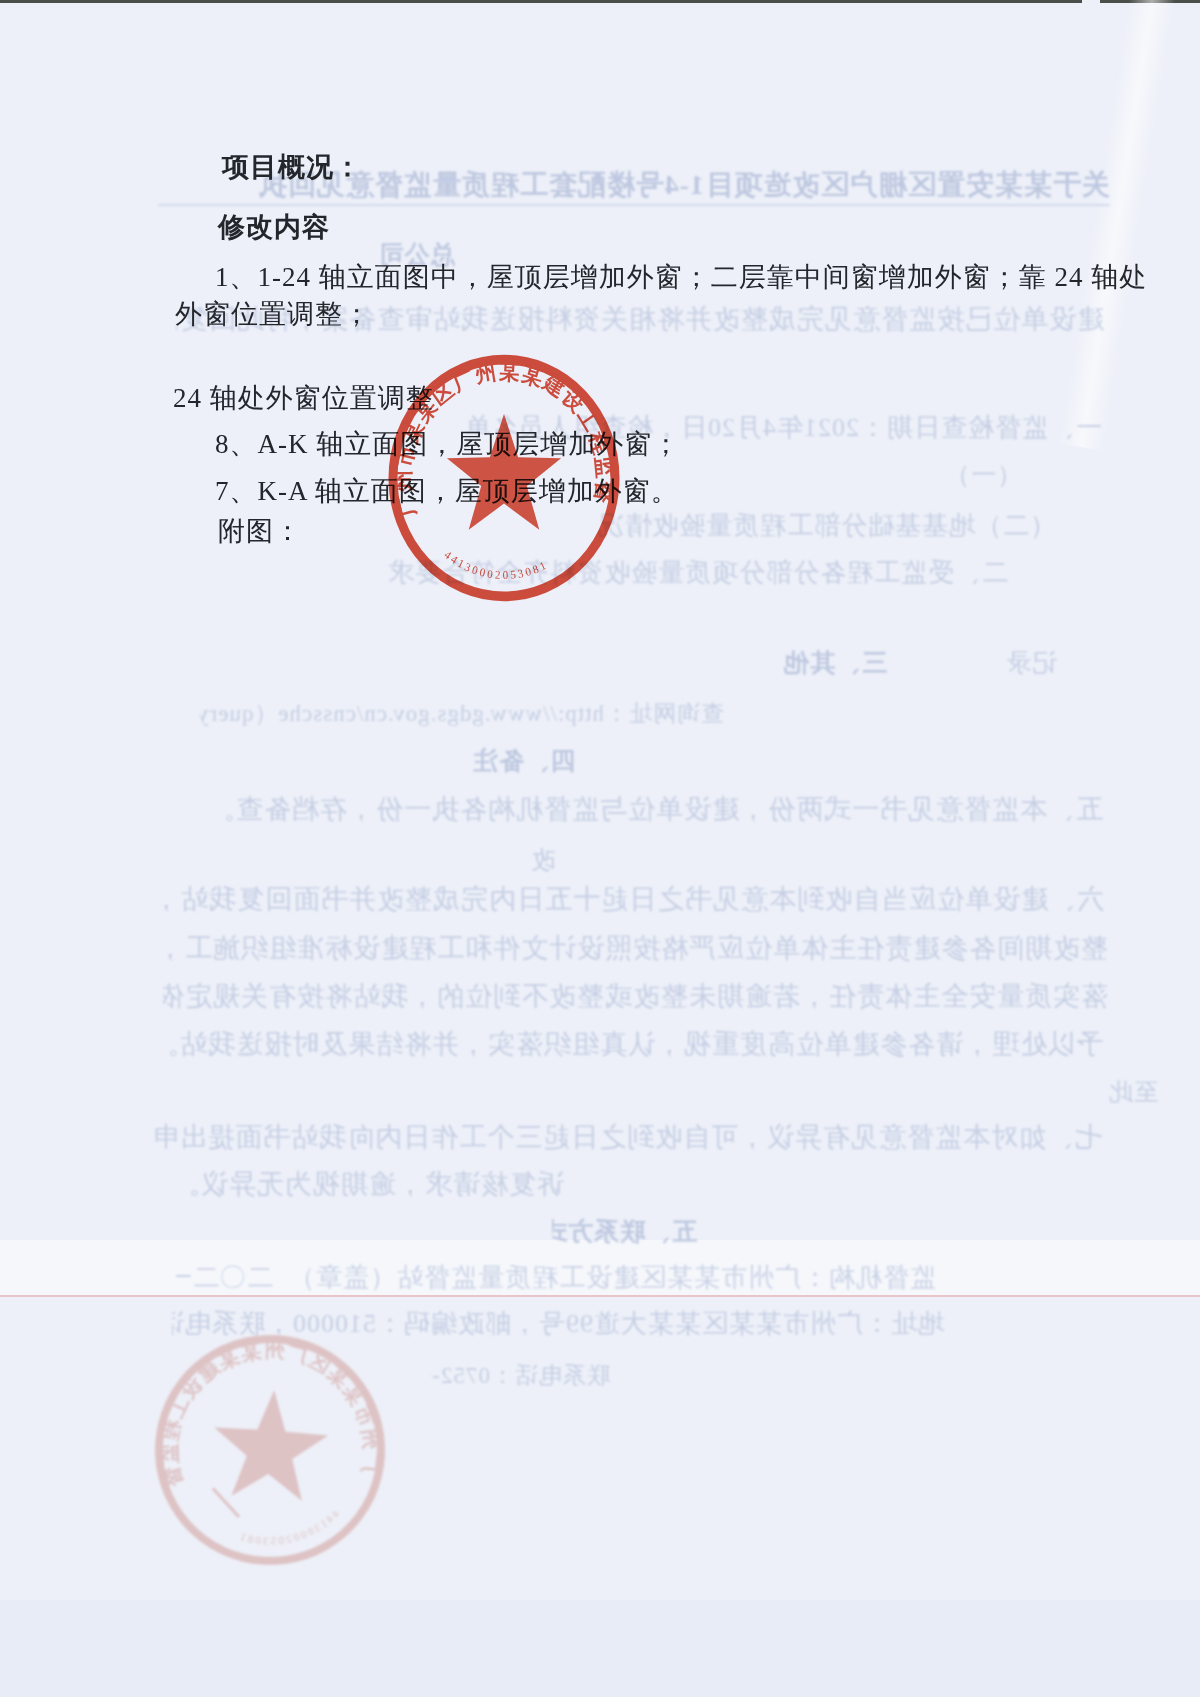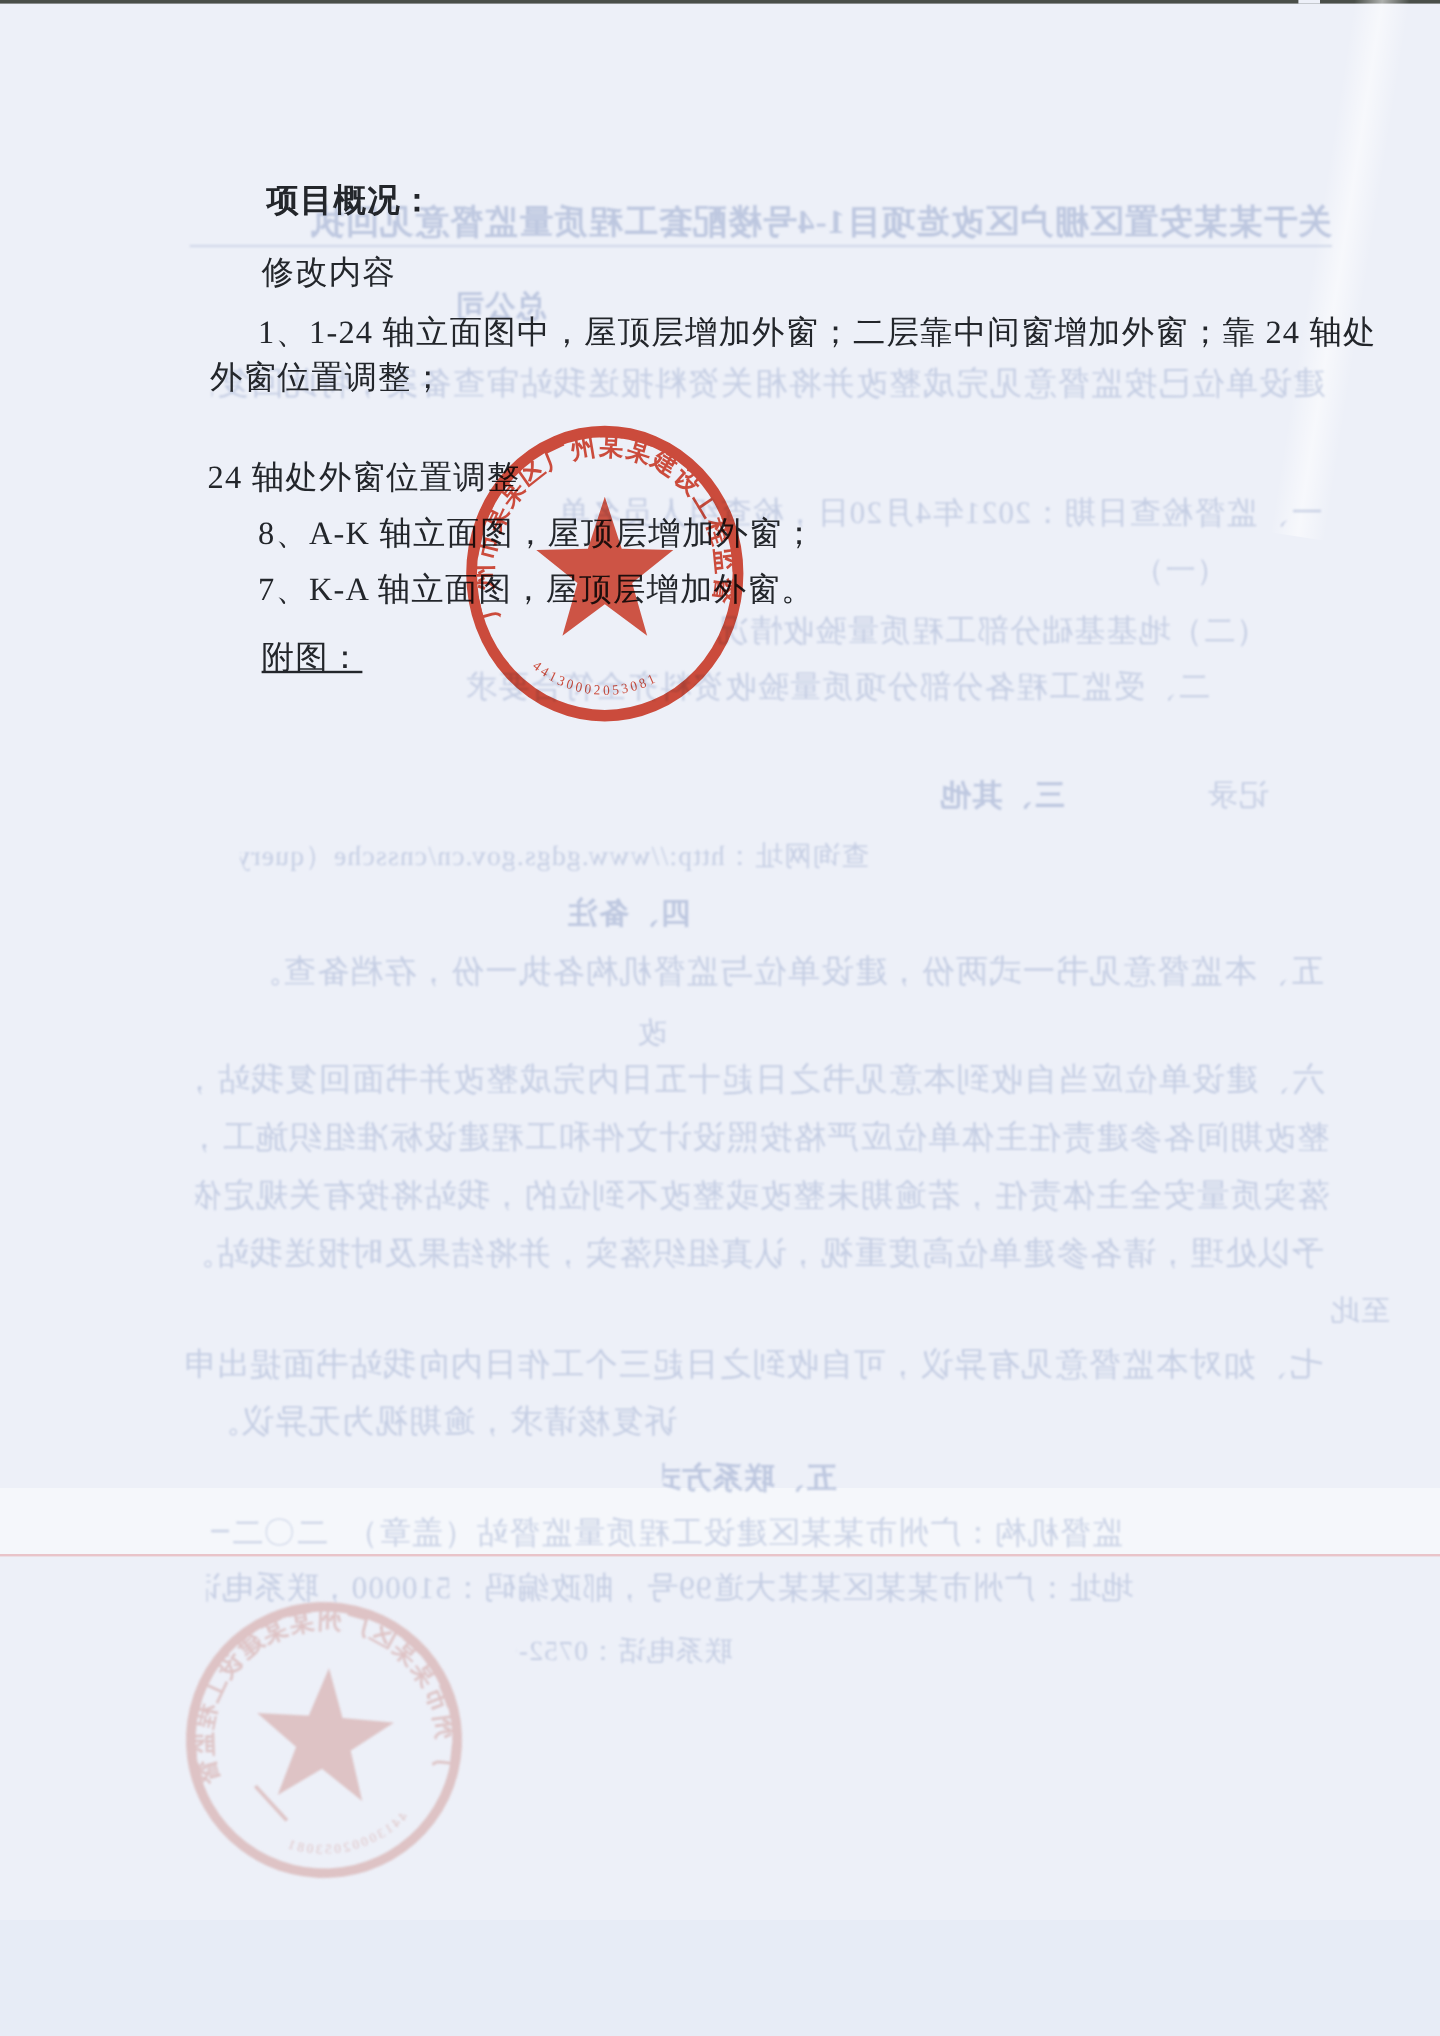--- a/index.html
+++ b/index.html
@@ -74,31 +74,31 @@
   <div class="ghost" style="left:163px;top:1026px;width:940px;font-size:27px;">予以处理，请各参建单位高度重视，认真组织落实，并将结果及时报送我站。</div>
   <div class="ghost" style="left:1100px;top:1076px;width:58px;font-size:24px;">至此</div>
   <div class="ghost" style="left:150px;top:1119px;width:952px;font-size:27px;">七、如对本监督意见有异议，可自收到之日起三个工作日内向我站书面提出申</div>
   <div class="ghost" style="left:176px;top:1166px;width:388px;font-size:27px;">诉复核请求，逾期视为无异议。</div>
   <div class="ghost bold" style="left:552px;top:1215px;width:145px;font-size:25px;">五、联系方式</div>
   <div class="ghost" style="left:176px;top:1260px;width:760px;font-size:26px;">监督机构：广州市某某区建设工程质量监督站（盖章）  二〇二一年</div>
   <div class="ghost" style="left:172px;top:1306px;width:772px;font-size:26px;">地址：广州市某某区某某大道99号，邮政编码：510000，联系电话</div>
   <div class="ghost" style="left:430px;top:1360px;width:180px;font-size:23px;">联系电话：0752-6979052</div>
 
   <div class="line bold" style="left:222px;top:152px;">项目概况：</div>
-  <div class="line" style="left:218px;top:212px;">修改内容</div>
+  <div class="line" style="left:218px;top:212px;font-weight:bold;">修改内容</div>
 
   <div class="line" style="left:215px;top:262px;text-align:center;">1、1-24 轴立面图中，屋顶层增加外窗；二层靠中间窗增加外窗；靠 24 轴处</div>
   <div class="line" style="left:175px;top:299px;text-align:center;">外窗位置调整；</div>
 
   <div class="line" style="left:173px;top:383px;">24 轴处外窗位置调整</div>
 
   <div class="line" style="left:215px;top:429px;">8、A-K 轴立面图，屋顶层增加外窗；</div>
   <div class="line" style="left:215px;top:476px;">7、K-A 轴立面图，屋顶层增加外窗。</div>
 
-  <div class="line" style="left:218px;top:533px;text-decoration:underline;">附图：</div>
+  <div class="line" style="left:218px;top:516px;">附图：</div>
 
   <div class="stamp stamp-main">
     <svg viewBox="-120 -120 240 240" preserveAspectRatio="none">
       <g fill="none" stroke="#d63722">
         <circle cx="0" cy="0" r="111" stroke-width="9"></circle>
       </g>
       <polygon points="0,-60 14.1,-19.4 57.1,-18.5 22.8,7.4 35.3,48.5 0,24 -35.3,48.5 -22.8,7.4 -57.1,-18.5 -14.1,-19.4" fill="#d63722" opacity="0.95"></polygon>
       <defs>
         <path id="arcMainTop" d="M -88,34 A 94,94 0 1,1 88,34" fill="none"></path>
         <path id="arcMainBottom" d="M -62,72 A 96,96 0 0,0 62,72" fill="none"></path>

